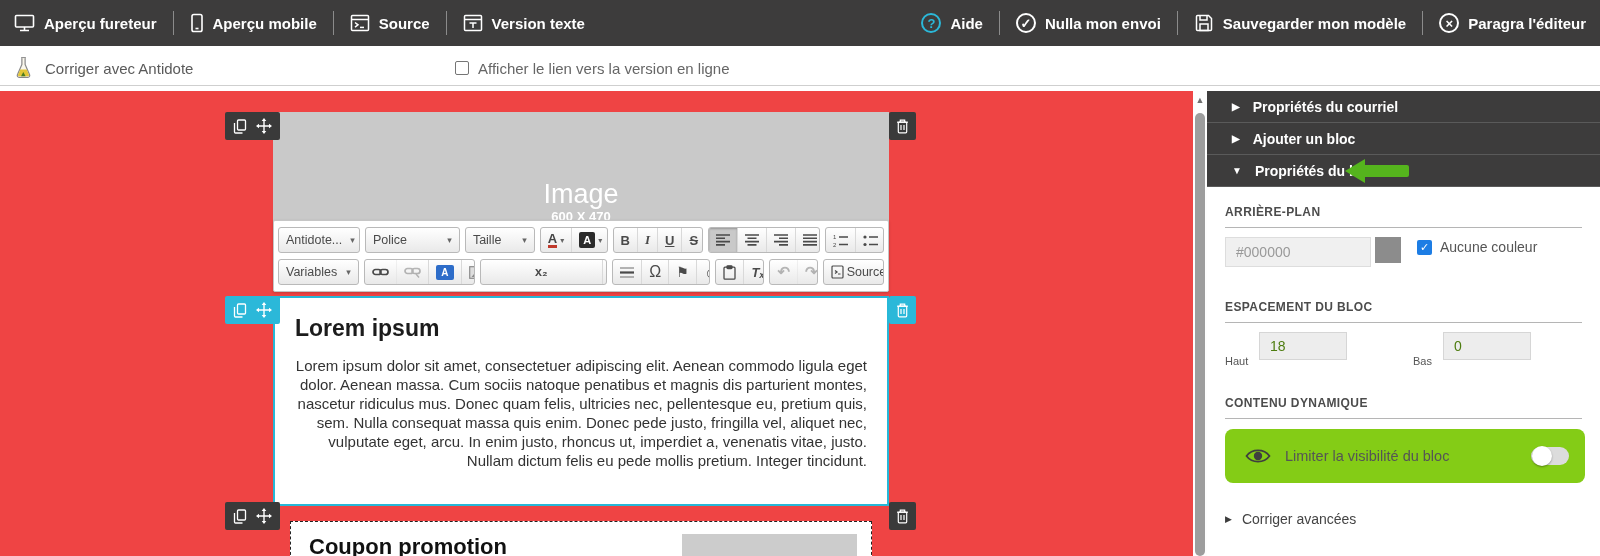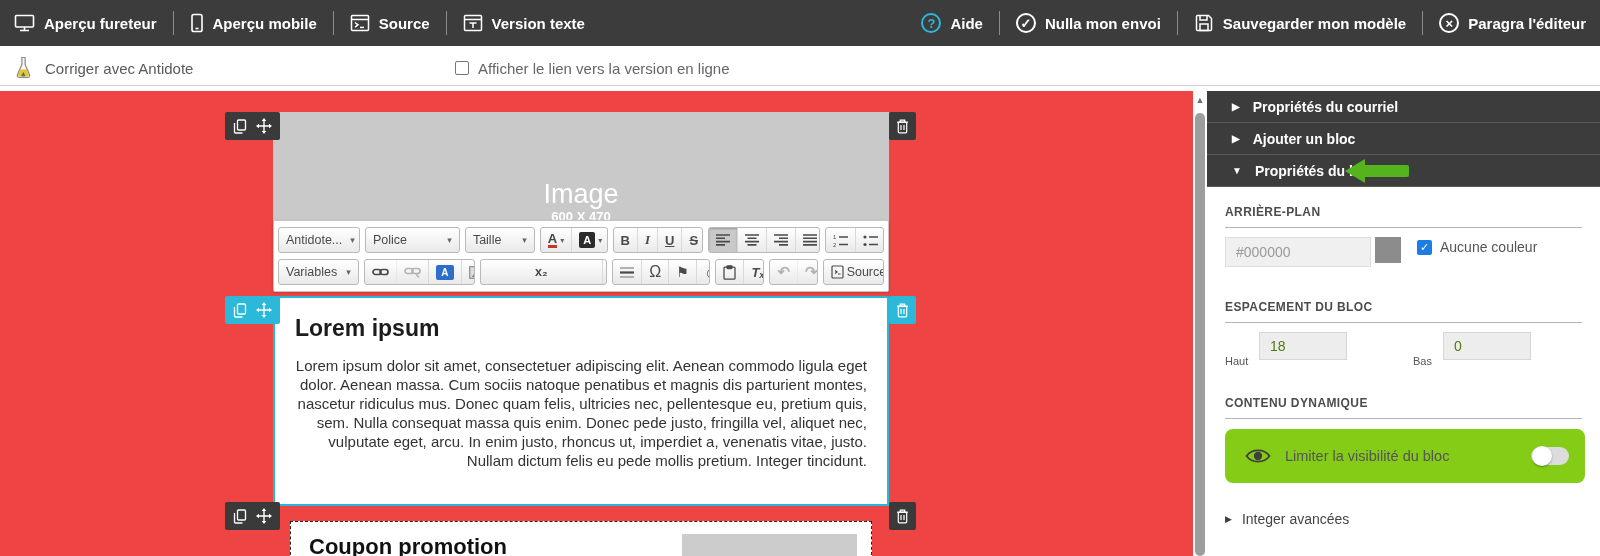--- a/index.html
+++ b/index.html
@@ -481,18 +481,18 @@
           <circle cx="13" cy="9" r="4.2" fill="#3f3f3f"></circle>
         </svg>
         <span class="dyn-label">Limiter la visibilité du bloc</span>
         <div class="toggle">
           <div class="knob"></div>
         </div>
       </div>
 
       <div class="adv-row">
         <span class="sb-tri">▶</span>
-        <span>Integer avancées</span>
+        <span>Corriger avancées</span>
       </div>
     </div>
   </div>
 
 </div>
 
 </body></html>

